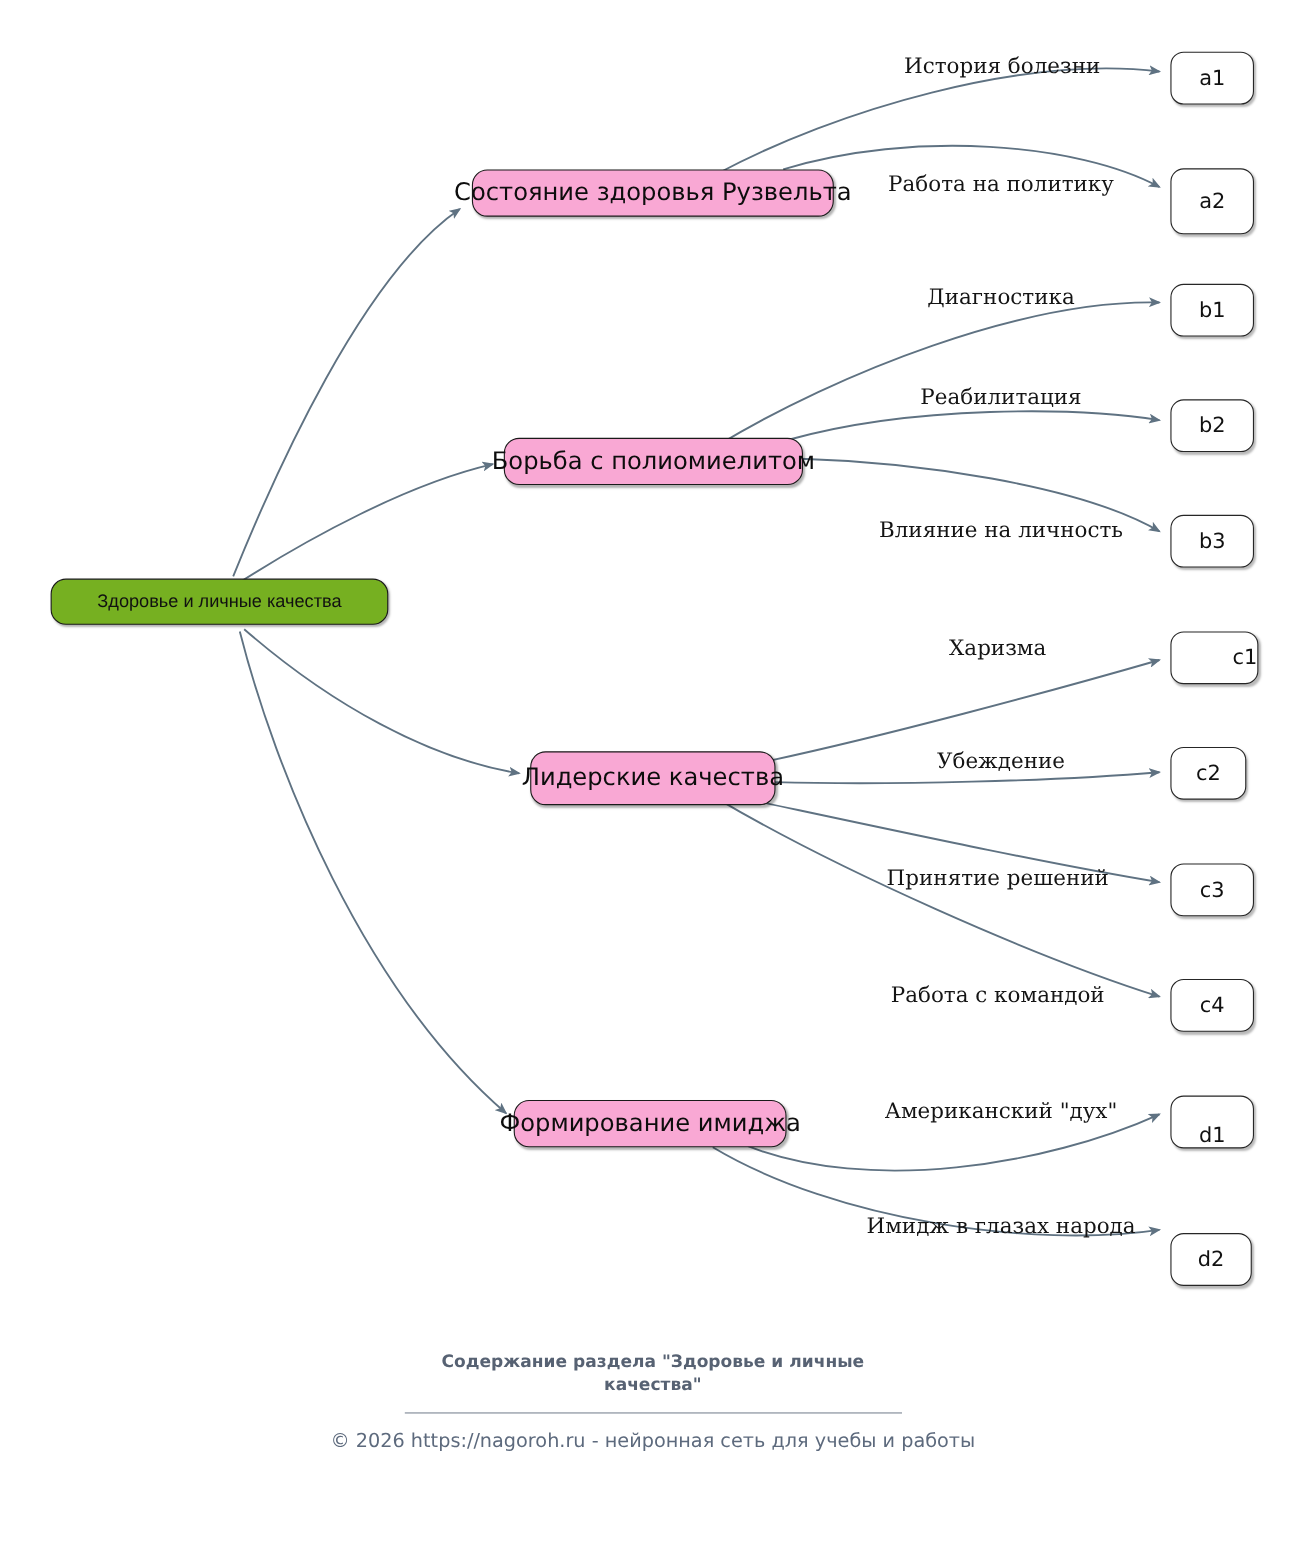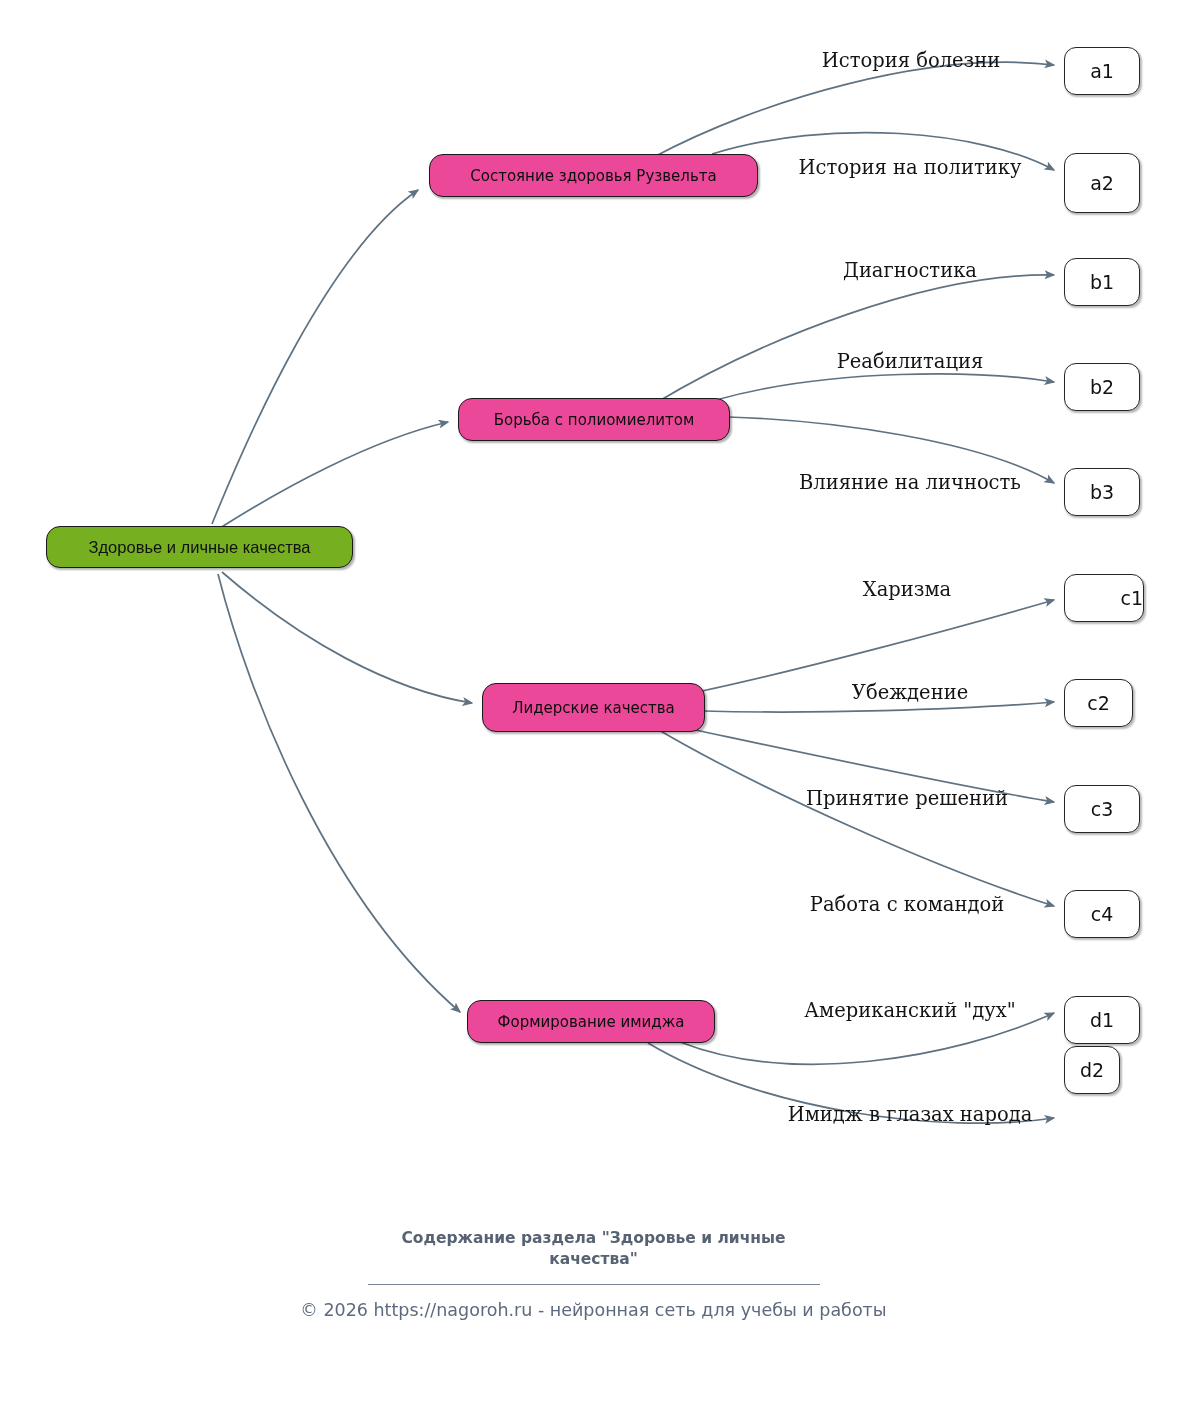--- a/index.html
+++ b/index.html
@@ -47,25 +47,25 @@
     border: 1.6px solid #1a1a1a;
     border-radius: 14px;
     color: #111111;
     font-size: 16.5px;
     font-family: Liberation Sans, sans-serif;
     padding: 0 14px;
     box-shadow: 1.5px 2px 2px rgba(0,0,0,0.30);
   }
 
   .node-branch {
-    background: #ec4899;
+    background: #f9a8d4;
     border: 1.6px solid #1a1a1a;
     border-radius: 14px;
     color: #0d0d0d;
-    font-size: 15px;
+    font-size: 22px;
     font-family: "DejaVu Sans", sans-serif;
     padding: 0 14px;
     box-shadow: 1.5px 2px 2px rgba(0,0,0,0.30);
   }
 
   .node-leaf {
     background: #ffffff;
     border: 1.8px solid #262626;
     border-radius: 12px;
     color: #111111;
@@ -182,30 +182,30 @@
       </div>
       <div class="node node-leaf" style="left: 1064px; top: 679px; width: 69px; height: 48px;">
         <span>c2</span>
       </div>
       <div class="node node-leaf" style="left: 1064px; top: 785px; width: 76px; height: 48px;">
         <span>c3</span>
       </div>
       <div class="node node-leaf" style="left: 1064px; top: 890px; width: 76px; height: 48px;">
         <span>c4</span>
       </div>
-      <div class="node node-leaf" style="left: 1064px; top: 996px; width: 76px; height: 48px;">
+      <div class="node node-leaf" style="left: 1064px; top: 996px; width: 76px; height: 48px; align-items: flex-end;">
         <span>d1</span>
       </div>
-      <div class="node node-leaf" style="left: 1064px; top: 1046px; width: 56px; height: 48px; align-items: center;">
+      <div class="node node-leaf" style="left: 1064px; top: 1121px; width: 74px; height: 48px; align-items: center;">
         <span>d2</span>
       </div>
     </div>
   <div id="edge-label-layer">
       <div class="edge-label" style="left: 911px; top: 60px;">История болезни</div>
-      <div class="edge-label" style="left: 910px; top: 167px;">История на политику</div>
+      <div class="edge-label" style="left: 910px; top: 167px;">Работа на политику</div>
       <div class="edge-label" style="left: 910px; top: 270px;">Диагностика</div>
       <div class="edge-label" style="left: 910px; top: 361px;">Реабилитация</div>
       <div class="edge-label" style="left: 910px; top: 482px;">Влияние на личность</div>
       <div class="edge-label" style="left: 907px; top: 589px;">Харизма</div>
       <div class="edge-label" style="left: 910px; top: 692px;">Убеждение</div>
       <div class="edge-label" style="left: 907px; top: 798px;">Принятие решений</div>
       <div class="edge-label" style="left: 907px; top: 904px;">Работа с командой</div>
       <div class="edge-label" style="left: 910px; top: 1010px;">Американский "дух"</div>
       <div class="edge-label" style="left: 910px; top: 1114px;">Имидж в глазах народа</div>
     </div>

